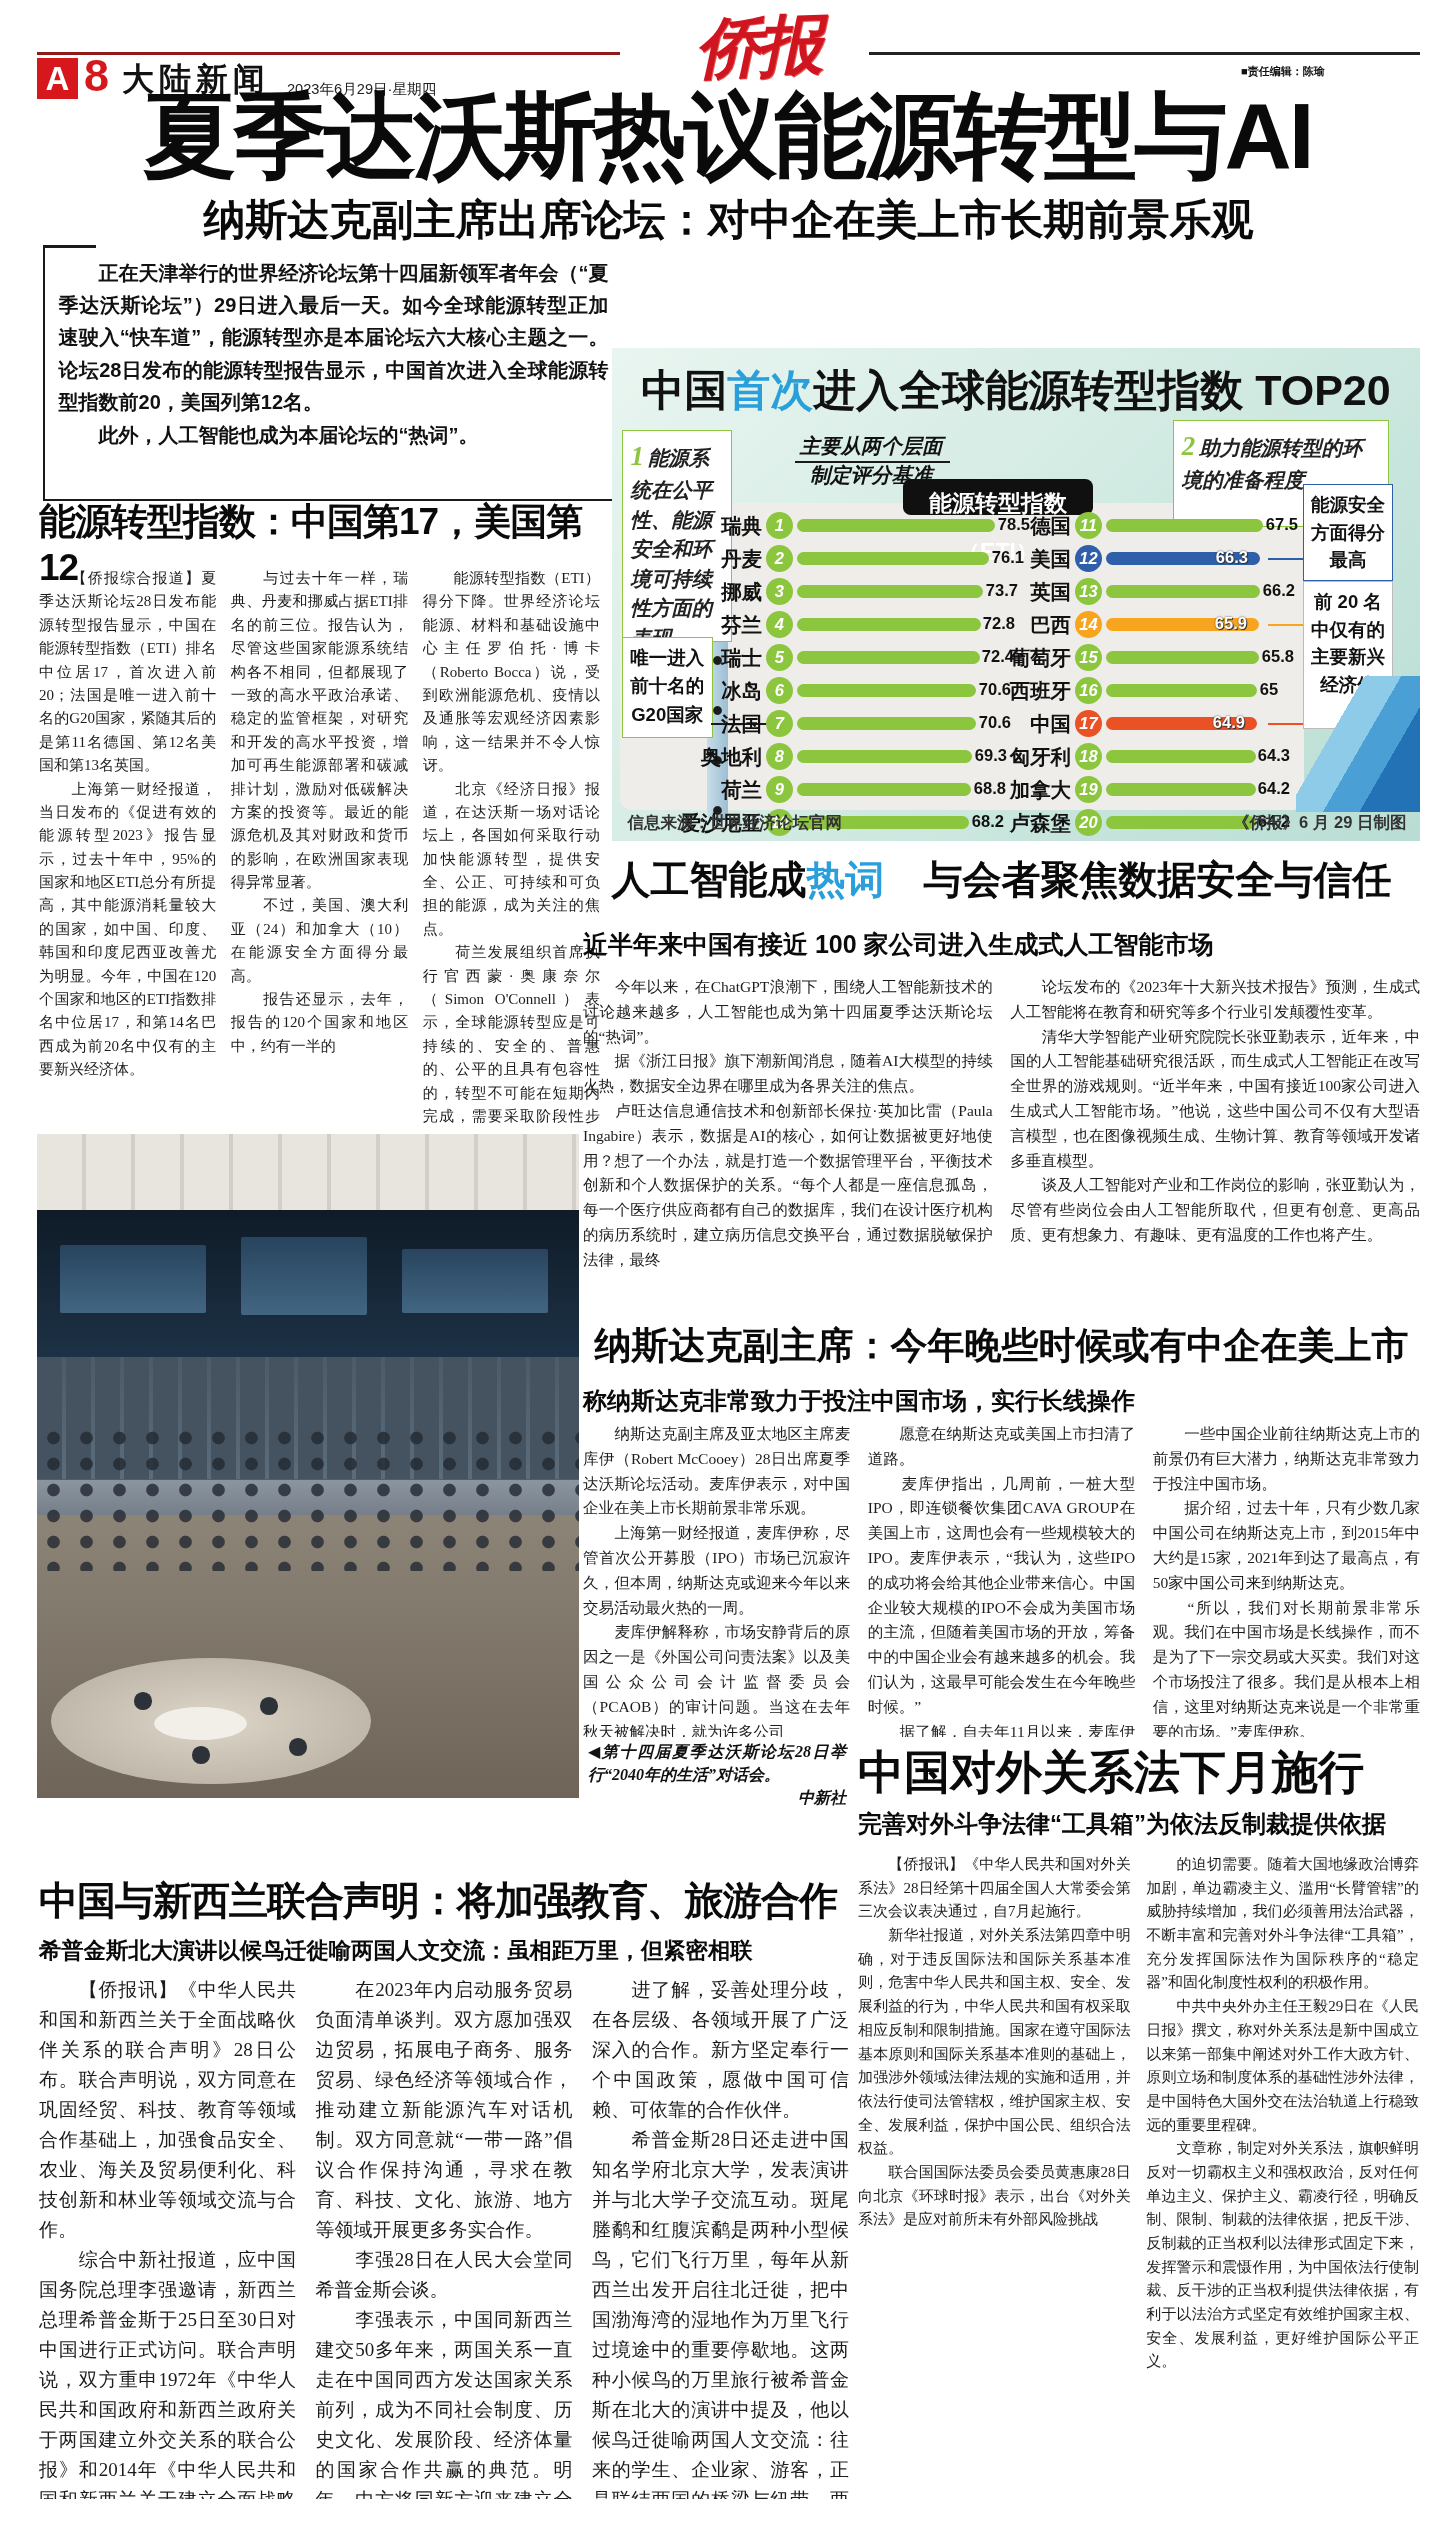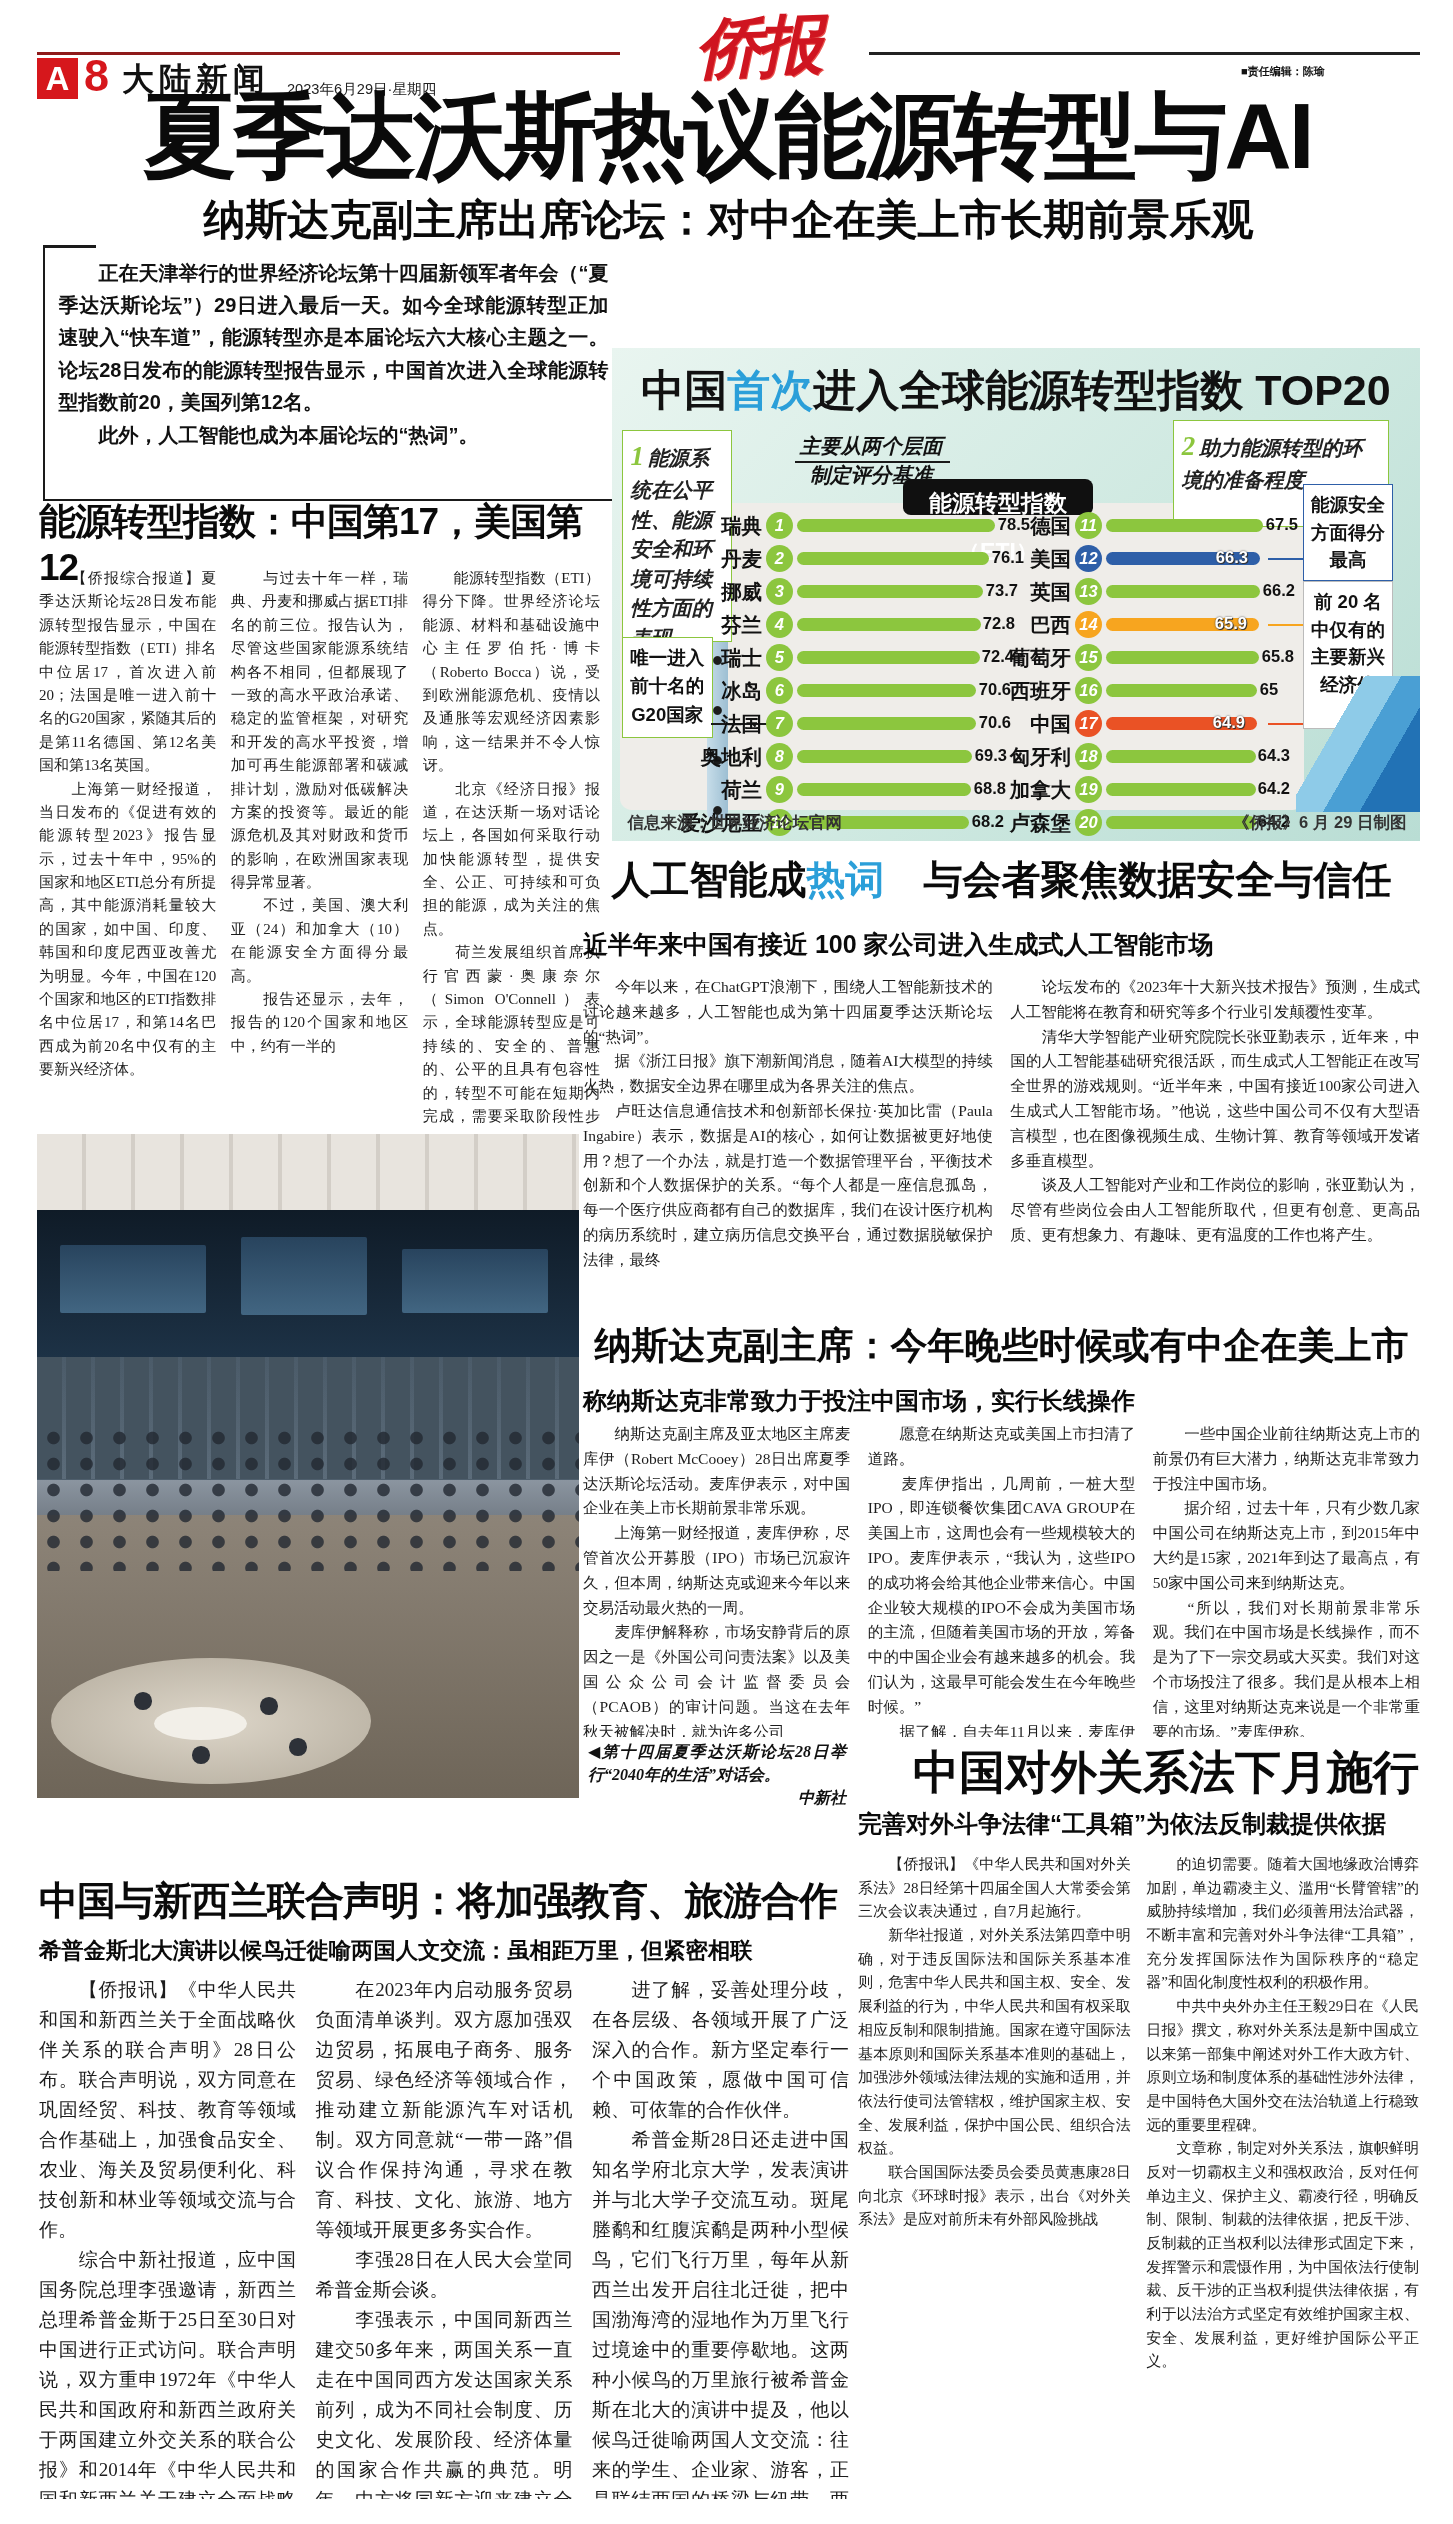--- a/index.html
+++ b/index.html
@@ -43,21 +43,21 @@
   .a2-h .hot{color:#2b9fd9;}
   .a2-sub{left:583px;top:928px;width:837px;font-size:25px;}
   .a2-b{left:583px;top:975px;width:837px;height:340px;gap:17.5px;}
   .a2-b .coltext{font-size:15.5px;line-height:1.6;}
   
   .a3-h{left:583px;top:1321px;width:837px;text-align:center;font-size:37px;}
   .a3-sub{left:583px;top:1385px;width:837px;font-size:24px;}
   .a3-b{left:583px;top:1422px;width:837px;height:315px;gap:17.5px;}
   .a3-b .coltext{font-size:15.5px;line-height:1.6;}
   
-  .a4-h{left:858px;top:1742px;width:561px;text-align:right;font-size:46px;}
+  .a4-h{left:858px;top:1742px;width:561px;text-align:left;font-size:46px;}
   .a4-sub{left:858px;top:1808px;width:561px;text-align:left;font-size:24px;}
   .a4-b{left:858px;top:1853px;width:561px;height:637px;gap:15.5px;}
   .a4-b .coltext{font-size:15px;line-height:1.58;}
   
   .a5-h{left:39px;top:1874px;width:810px;font-size:39px;letter-spacing:-1px;}
   .a5-sub{left:39px;top:1936px;width:810px;font-size:22.3px;}
   .a5-b{left:39px;top:1975px;width:810px;height:524px;gap:19.4px;}
   .a5-b .coltext{font-size:19px;line-height:1.58;}
   
   .photo{left:37px;top:1134px;width:542px;height:664px;overflow:hidden;background:#4e5e6c;}

